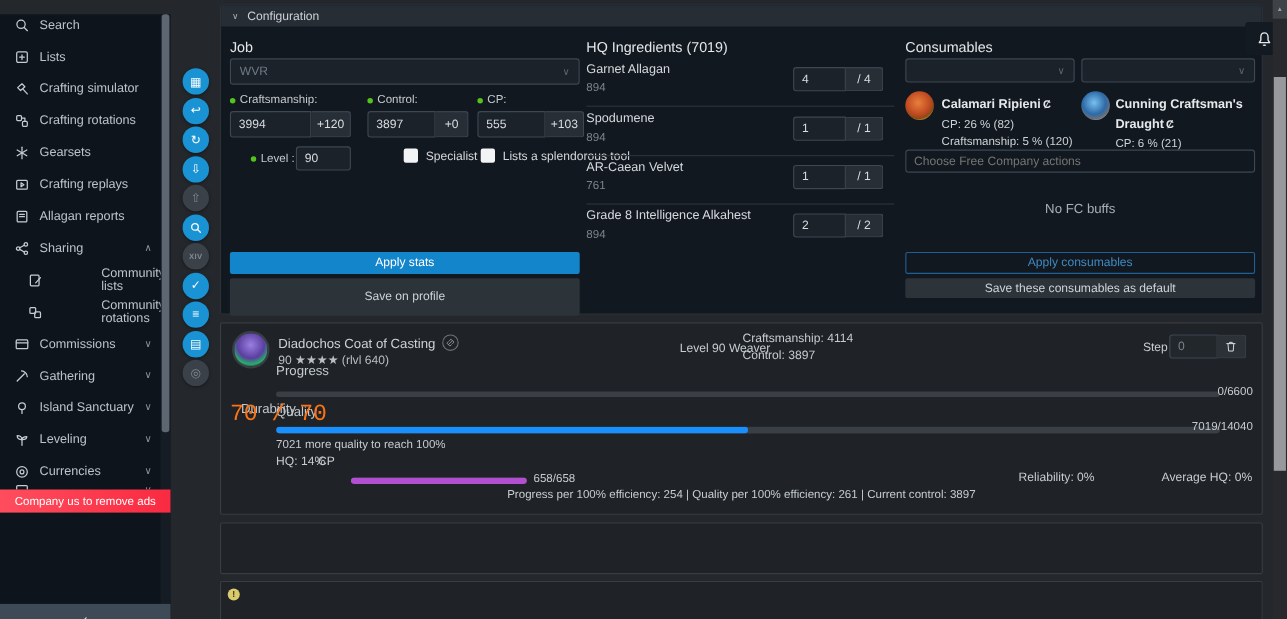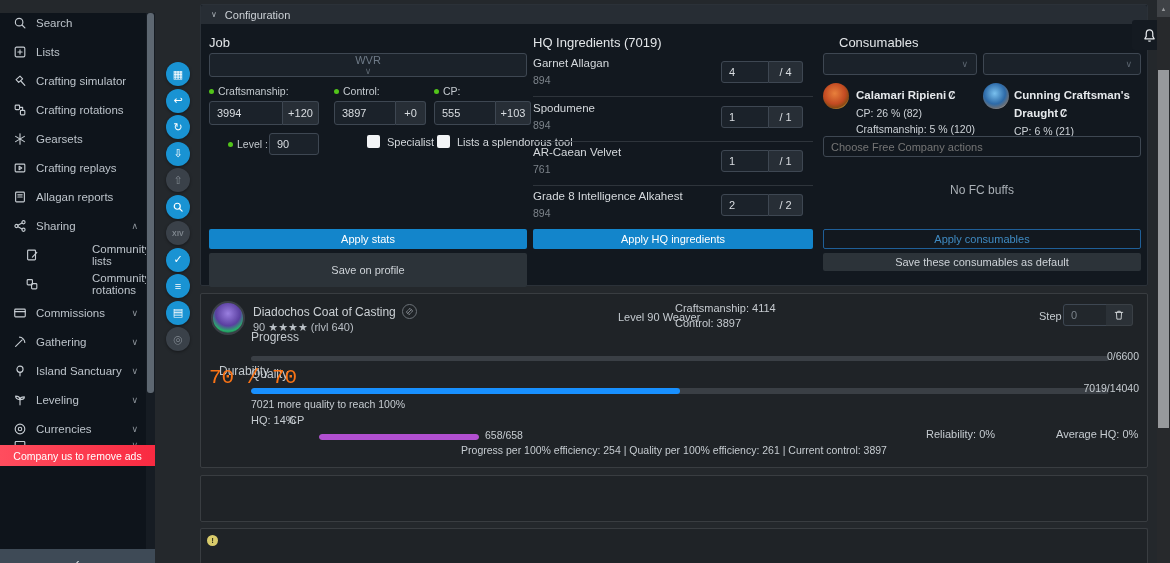--- a/index.html
+++ b/index.html
@@ -302,21 +302,21 @@
     </div>
 </div>
 
 <section class="card cfg-card">
   <div class="cfg-head">
     <span class="hchev">∨</span>
     <span>Configuration</span>
   </div>
 
   <div class="col-h" style="left:8px;top:30px;">Job</div>
-  <div class="sel abs" style="left:8px;top:48px;width:318px;height:24px;flex-direction:column;">
+  <div class="sel abs" style="left:8px;top:48px;width:318px;height:24px;">
     <span class="val">WVR</span>
     <span class="schev">∨</span>
   </div>
 
   <div class="lbl abs" style="left:8px;top:80px;">
       <i class="dot"></i>
       <span>Craftsmanship:</span>
     </div>
   <input class="inp main-inp abs" style="left: 8px; top: 96px; width: 74px; height: 24px;" value="3994">
   <input class="addon abs" style="left: 82px; top: 96px; width: 36px; height: 24px;" value="+120">
@@ -379,23 +379,22 @@
       </span>
   </div>
   <div class="hq-row" style="top:181px;border-bottom:none;">
     <span class="hq-name">Grade 8 Intelligence Alkahest</span>
     <span class="hq-id">894</span>
     <span class="hq-qty">
         <input class="inp main-inp" value="2" style="">
         <span class="addon">/ 2</span>
       </span>
   </div>
-  <button class="btn btn-blue" style="left:332px;top:224px;width:280px;height:20px;">Apply HQ ingredients</button>
-
-  <div class="col-h" style="left:622px;top:30px;margin-left:16px;">Consumables</div>
+
+  <div class="col-h" style="left:622px;top:30px;">Consumables</div>
   <div class="sel abs" style="left:622px;top:48px;width:154px;height:22px;">
       <span class="val"></span>
       <span class="schev">∨</span>
     </div>
   <div class="sel abs" style="left:782px;top:48px;width:158px;height:22px;">
       <span class="val"></span>
       <span class="schev">∨</span>
     </div>
 
   <div class="abs" style="left:622px;top:78px;">

